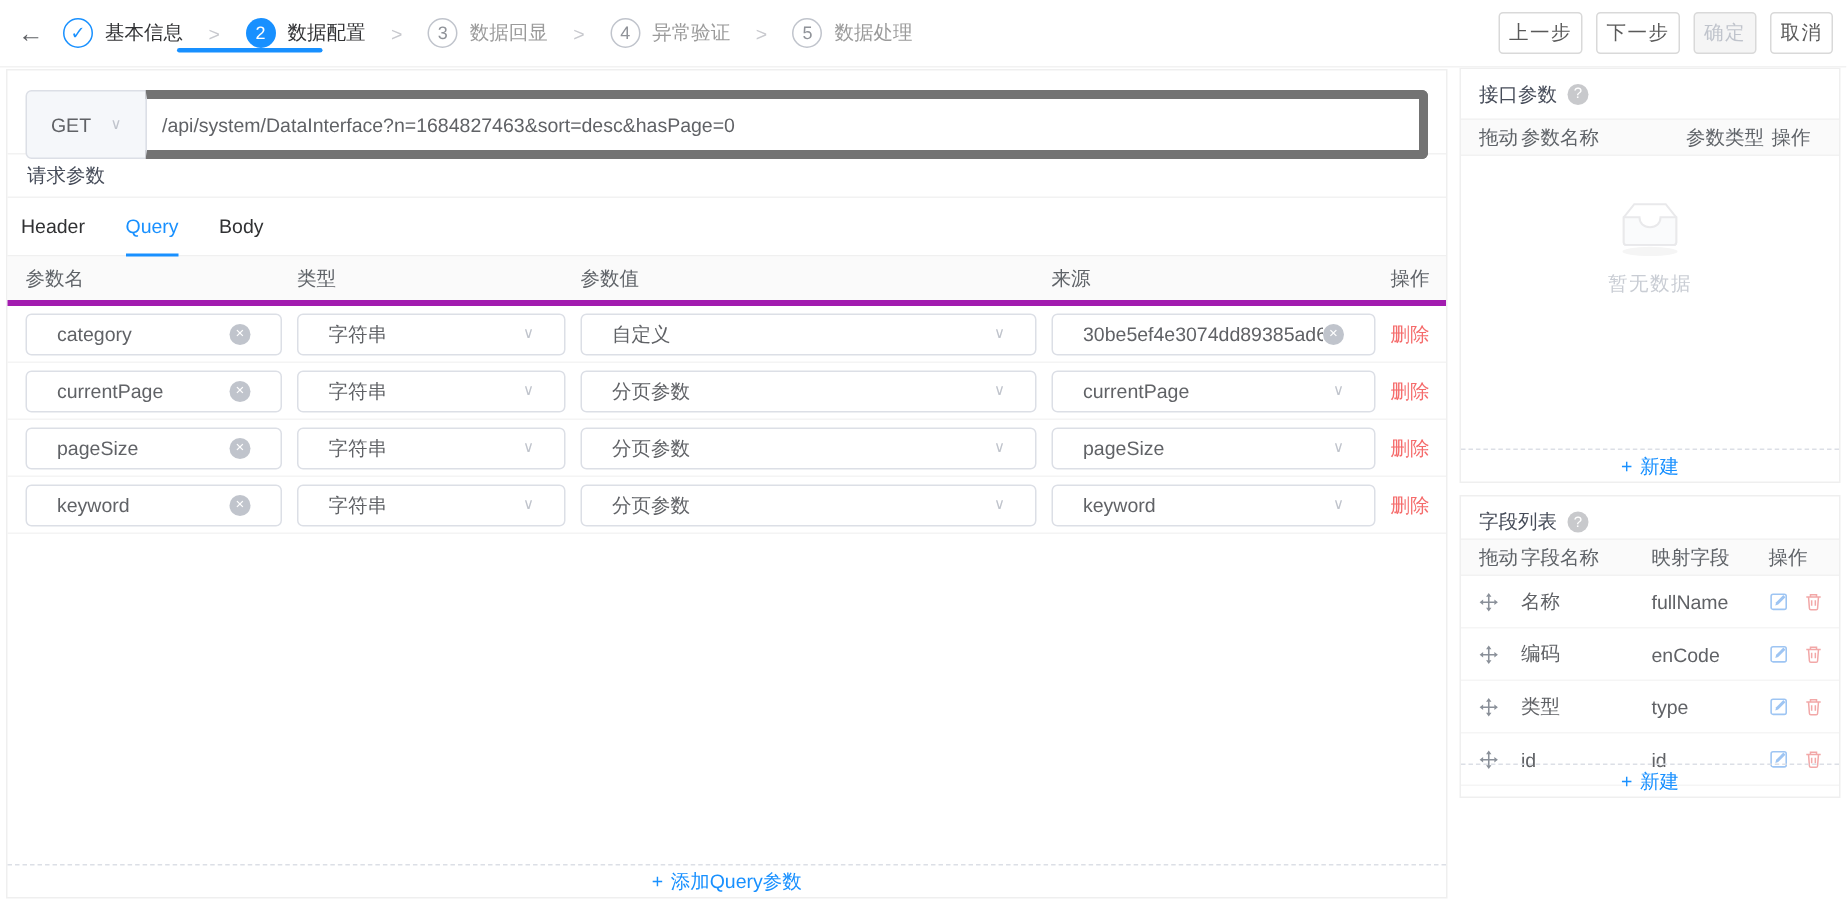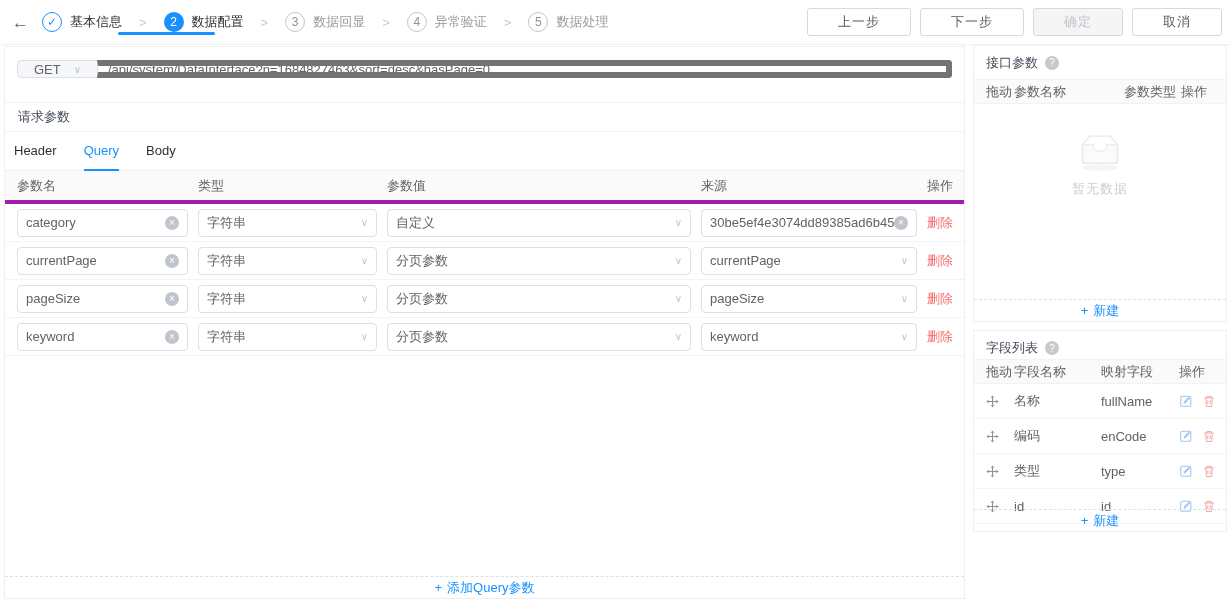--- a/index.html
+++ b/index.html
@@ -13,39 +13,39 @@
   .step{display:flex;align-items:center}
   .dot{width:20px;height:20px;border-radius:50%;display:flex;align-items:center;justify-content:center;font-size:12px;flex:none}
   .dot.done{border:1px solid #1890ff;color:#1890ff}
   .dot.active{background:#1890ff;color:#fff}
   .dot.pending{border:1px solid #c0c4cc;color:#909399}
   .step-label{margin-left:8px;color:#303133}
   .step.pending .step-label{color:#9b9b9b}
   .sep{margin:0 17px;color:#c8c9ce;font-size:13px}
   .active-underline{position:absolute;left:118px;top:32px;width:97px;height:3px;background:#1890ff;border-radius:2px}
   .topbar-buttons{position:absolute;right:9px;top:8px;display:flex;gap:9px}
-  .btn{height:28px;padding:0 30px;background:#fff;border:1px solid #d9d9d9;border-radius:3px;font-size:13px;color:#595959;display:flex;align-items:center;cursor:pointer;letter-spacing:1px}
+  .btn{height:28px;padding:0 6px;background:#fff;border:1px solid #d9d9d9;border-radius:3px;font-size:13px;color:#595959;display:flex;align-items:center;cursor:pointer;letter-spacing:1px}
   .btn.disabled{background:#f5f5f5;color:#c0c4cc;cursor:not-allowed}
 
   
   .left-panel{position:absolute;left:4px;top:46px;width:961px;height:553px;border:1px solid #efefef;background:#fff}
   .url-row{height:56px;padding:13px 12px;border-bottom:1px solid #f2f2f2}
-  .input-group{display:flex;height:18px;width:100%}
+  .input-group{display:flex;height:46px;width:100%}
   .method{width:81px;background:#f5f7fa;border:1px solid #dcdfe6;border-radius:4px 0 0 4px;display:flex;align-items:center;justify-content:center;gap:7px;color:#606266;cursor:pointer;flex:none}
   .url-input{flex:1;border:6px solid #737373;border-left:1px solid #dcdfe6;margin-left:-1px;border-radius:0 4px 4px 0;padding:0 10px;font-size:13px;color:#606266;outline:none;background:#fff}
   .section-bar{height:29px;line-height:28px;padding-left:13px;border-bottom:1px solid #f2f2f2;color:#464c59}
   .tabs{height:39px;display:flex;align-items:flex-end;padding-left:9px;border-bottom:1px solid #f0f0f0}
   .tab{margin-right:27px;height:39px;line-height:39px;color:#303133;position:relative;cursor:pointer}
   .tab.active{color:#1890ff}
   .tab.active::after{content:"";position:absolute;left:0;right:0;bottom:-1px;height:2px;background:#1890ff}
   .pgrid{display:grid;grid-template-columns:181px 189px 314px 226px 1fr;align-items:center;padding-left:12px}
   .ptable-head{height:33px;background:#fafafa;border-bottom:4px solid #a21caf;color:#5f6368}
   .ptable-row{height:38px;border-bottom:1px solid #f4f4f4}
   .cell{padding-right:10px;min-width:0}
-  .widget{height:28px;border:1px solid #dcdfe6;border-radius:4px;display:flex;align-items:center;padding:0 8px;background:#fff;cursor:pointer}
+  .widget{height:28px;border:1px solid #dcdfe6;border-radius:4px;display:flex;align-items:center;padding:0 20px;background:#fff;cursor:pointer}
   .widget input{border:none;outline:none;flex:1;min-width:0;font-size:13px;color:#606266;background:transparent}
   .widget .sel-text{flex:1;overflow:hidden;white-space:nowrap}
   .clear-btn{width:14px;height:14px;border-radius:50%;background:#c0c4cc;color:#fff;font-size:10px;line-height:13px;text-align:center;flex:none;cursor:pointer}
   .caret{color:#c0c4cc;font-size:10px;flex:none;margin-left:6px}
   .danger-link{color:#f56c6c;cursor:pointer}
   .add-row{position:absolute;left:0;right:0;bottom:0;height:22px;border-top:1px dashed #dcdfe6;display:flex;align-items:center;justify-content:center;gap:5px;color:#1890ff;cursor:pointer}
 
   
   .right-panel{position:absolute;left:973px;width:254px;border:1px solid #efefef;background:#fff}
   .panel-a{top:45px;height:277px}

